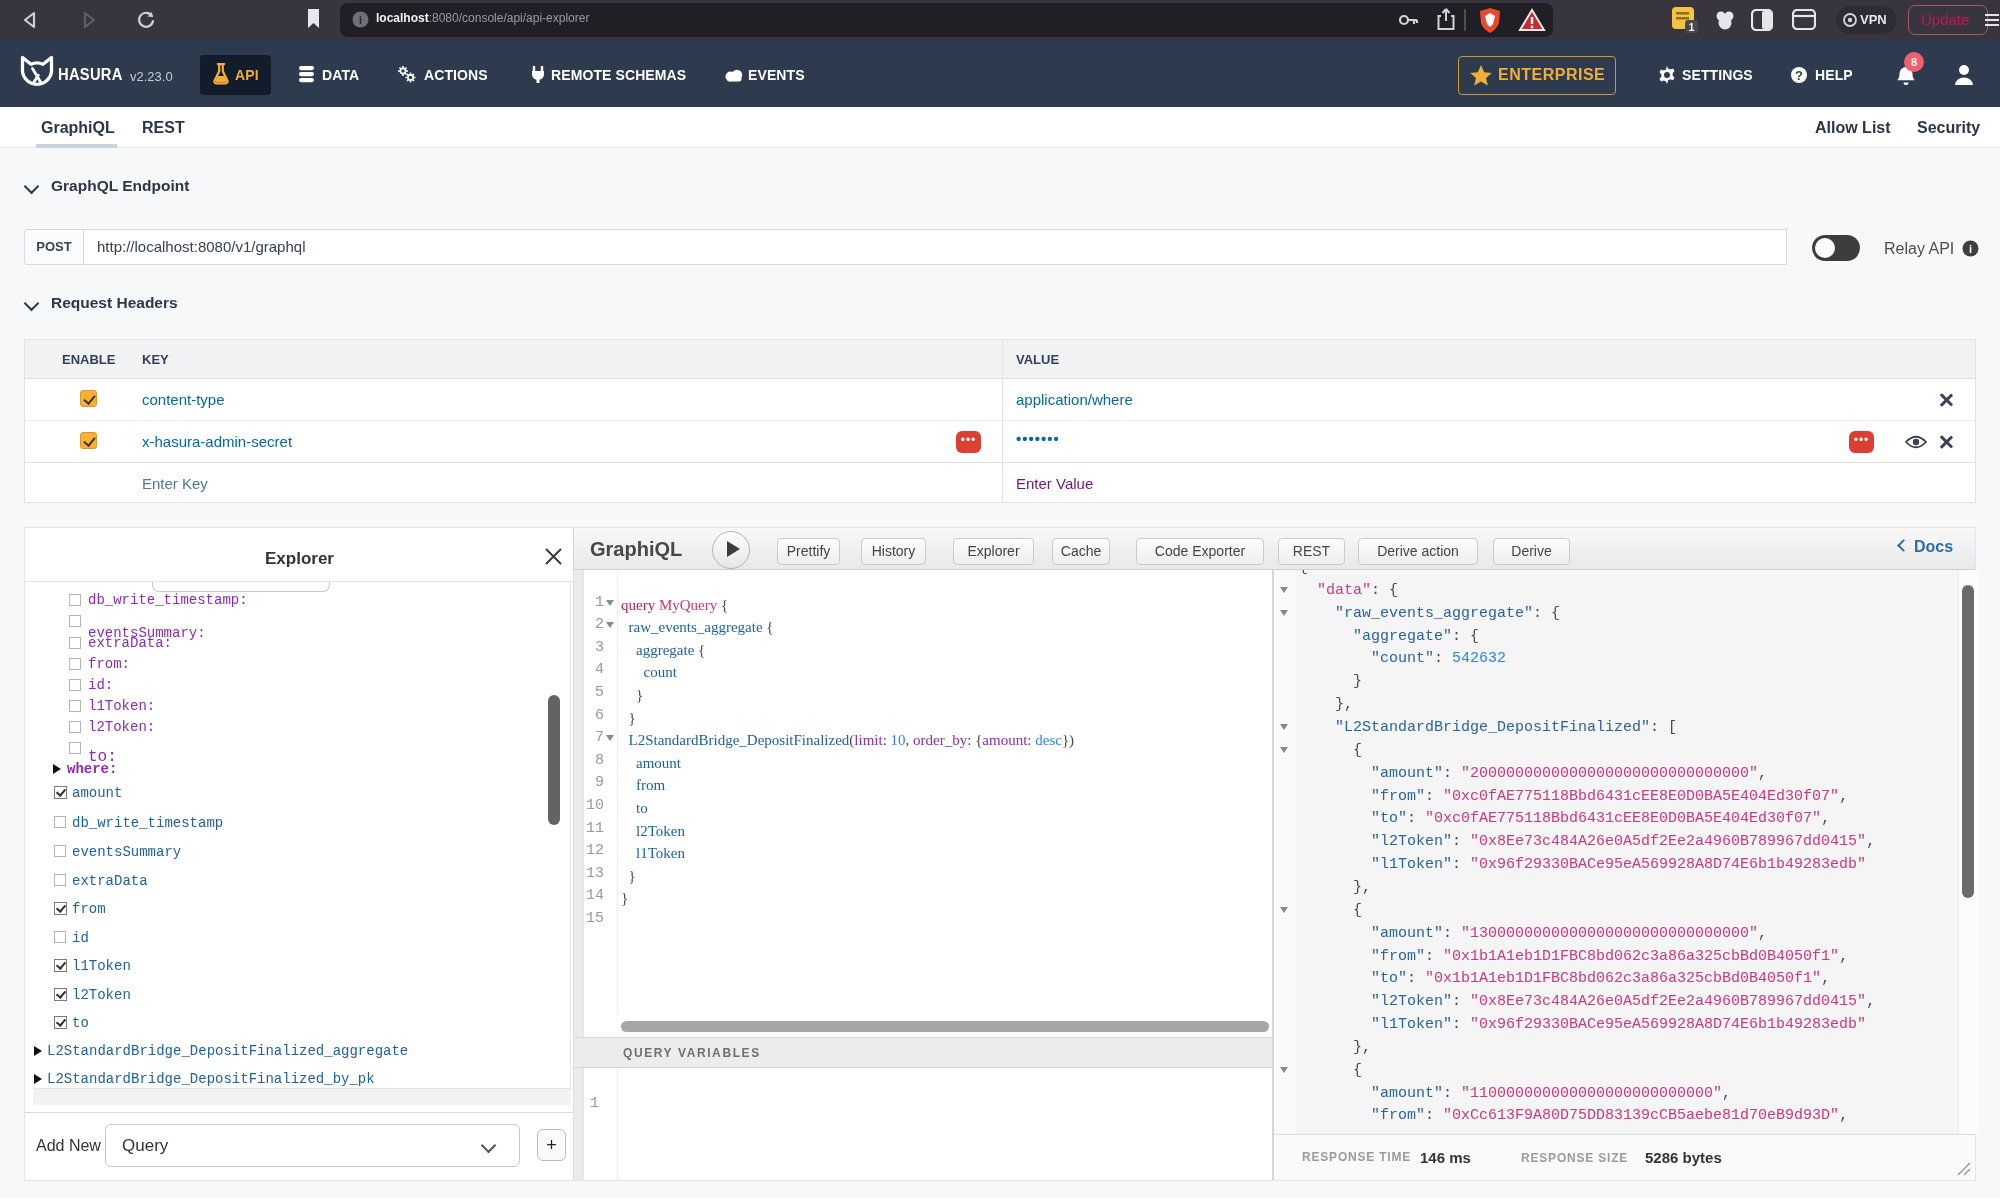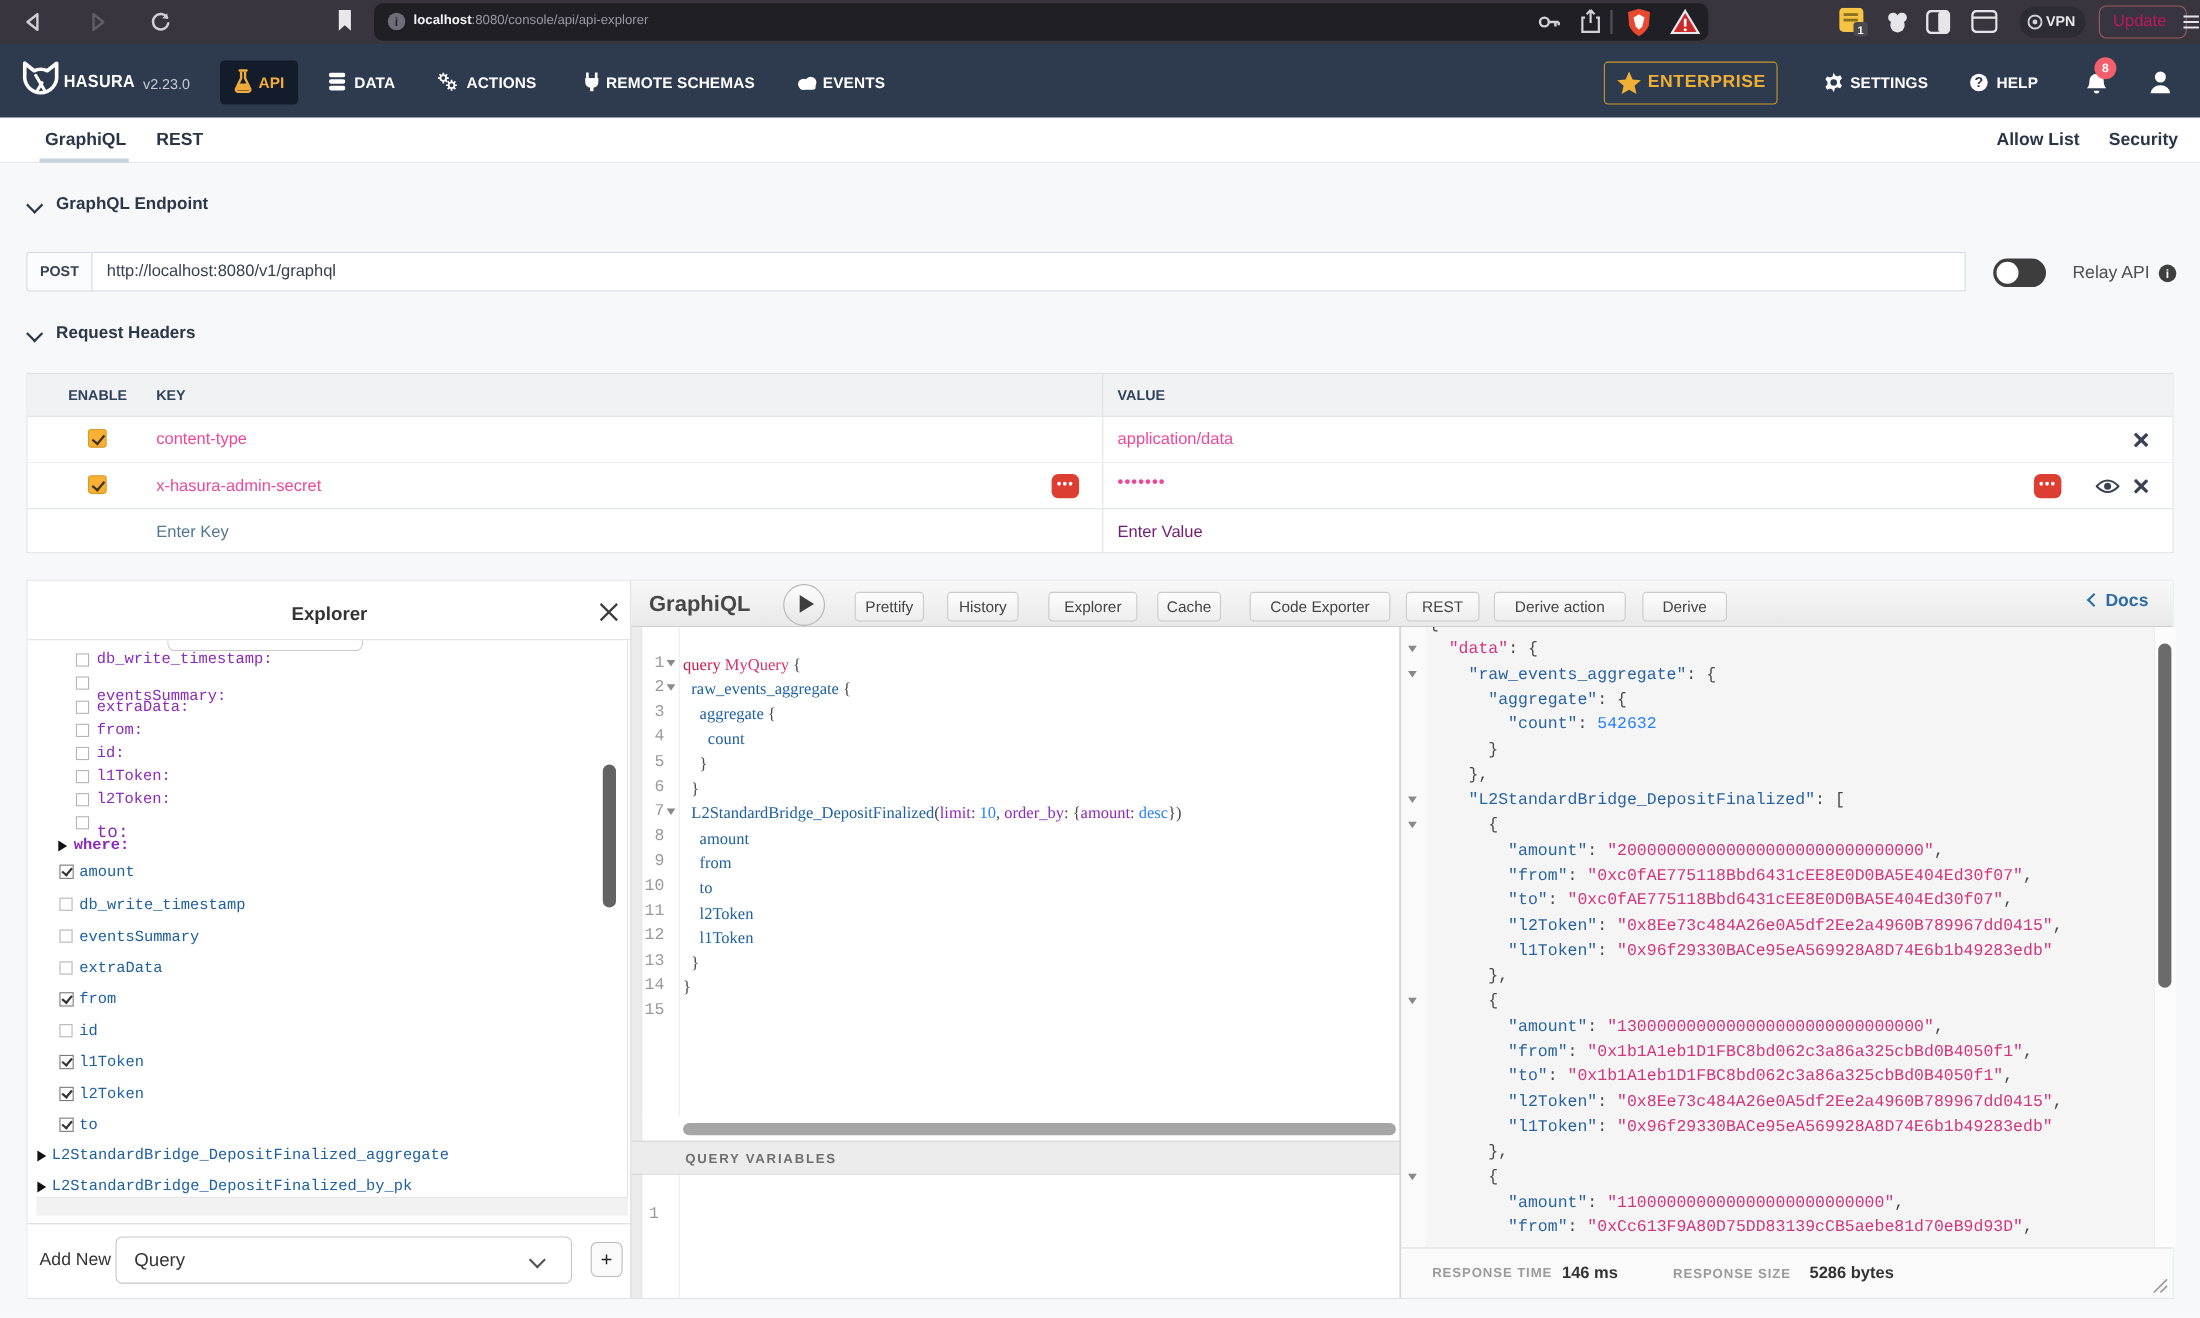--- a/index.html
+++ b/index.html
@@ -26,21 +26,21 @@
 .urlinput{left:83px;top:229px;width:1704px;height:36px;background:#fff;border:1px solid #d5dbe1;font-size:15px;color:#374151;line-height:34px;padding-left:13px}
 .toggle{left:1812px;top:235px;width:48px;height:26px;background:#3d3d3d;border-radius:13px}
 .knob{left:3px;top:3px;width:20px;height:20px;background:#fff;border-radius:50%}
 
 .tbl{left:24px;top:339px;width:1952px;height:164px;background:#fff;border:1px solid #dfe3e8}
 .thead{left:0;top:0;width:1950px;height:39px;background:#f0f2f4;border-bottom:1px solid #dfe3e8}
 .th{font-size:13px;font-weight:bold;color:#30415b;top:12px}
 .vline{border-left:1px solid #dfe3e8}
 .cb{width:17px;height:17px;background:#f8b133;border-radius:3px;border:1px solid #d8992a}
 .cb:after{content:"";position:absolute;left:5px;top:2px;width:5px;height:9px;border-right:2.5px solid #41321c;border-bottom:2.5px solid #41321c;transform:rotate(40deg)}
-.rowtxt{font-size:15px;color:#ec4899}
+.rowtxt{font-size:15px;color:#0369a1}
 .redic{width:25px;height:22px;background:#dd3e32;border-radius:6px;color:#fff;text-align:center}
 .redic span{display:block;margin-top:3px;font-size:12px;letter-spacing:1px;line-height:12px}
 .xmark{width:13px;height:13px}
 .xmark:before,.xmark:after{content:"";position:absolute;left:6px;top:-1px;width:2.5px;height:16px;background:#3a4354;border-radius:1px}
 .xmark:before{transform:rotate(45deg)}
 .xmark:after{transform:rotate(-45deg)}
 
 .card{left:24px;top:527px;width:1952px;height:654px;background:#fff;border:1px solid #e2e6ea}
 
 .exphead{font-size:17px;font-weight:bold;color:#333}
@@ -233,21 +233,21 @@
 <div class="ab tbl">
   <div class="ab thead"></div>
   <div class="ab th" style="left:37px">ENABLE</div>
   <div class="ab th" style="left:117px">KEY</div>
   <div class="ab th" style="left:991px">VALUE</div>
   <div class="ab vline" style="left:977px;top:0;height:162px"></div>
   <div class="ab" style="left:0;top:80px;width:1950px;border-top:1px solid #eceff1"></div>
   <div class="ab" style="left:0;top:122px;width:1950px;border-top:1px solid #dfe3e8"></div>
   <div class="ab cb" style="left:55px;top:50px"></div>
   <div class="ab rowtxt" style="left:117px;top:51px">content-type</div>
-  <div class="ab rowtxt" style="left:991px;top:51px">application/data</div>
+  <div class="ab rowtxt" style="left:991px;top:51px">application/where</div>
   <div class="ab xmark" style="left:1914px;top:53px"></div>
   <div class="ab cb" style="left:55px;top:92px"></div>
   <div class="ab rowtxt" style="left:117px;top:93px">x-hasura-admin-secret</div>
   <div class="ab redic" style="left:931px;top:91px">
       <span>•••</span>
     </div>
   <div class="ab rowtxt" style="left:991px;top:90px;font-weight:bold;letter-spacing:1px">•••••••</div>
   <div class="ab redic" style="left:1824px;top:91px">
       <span>•••</span>
     </div>

